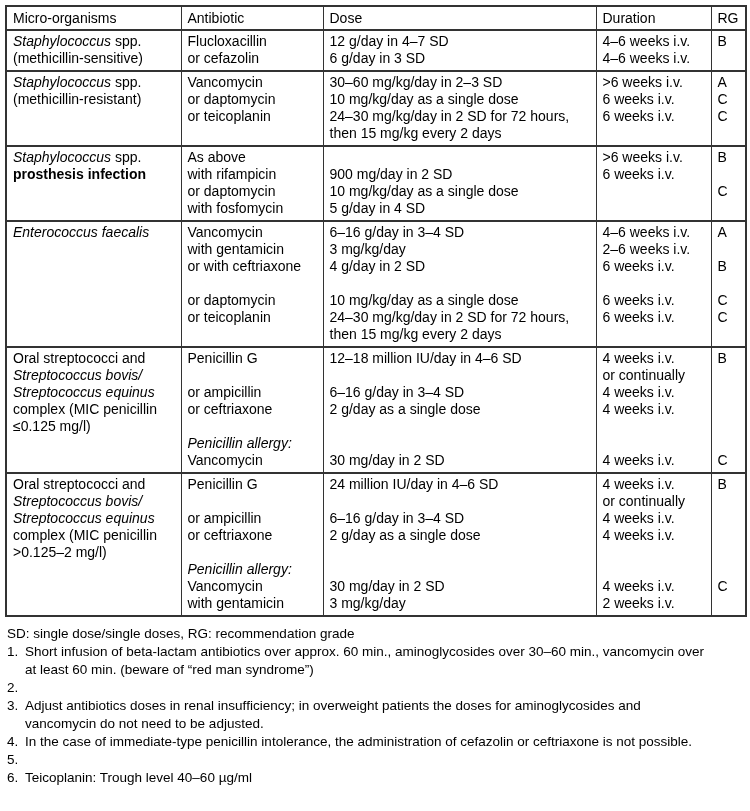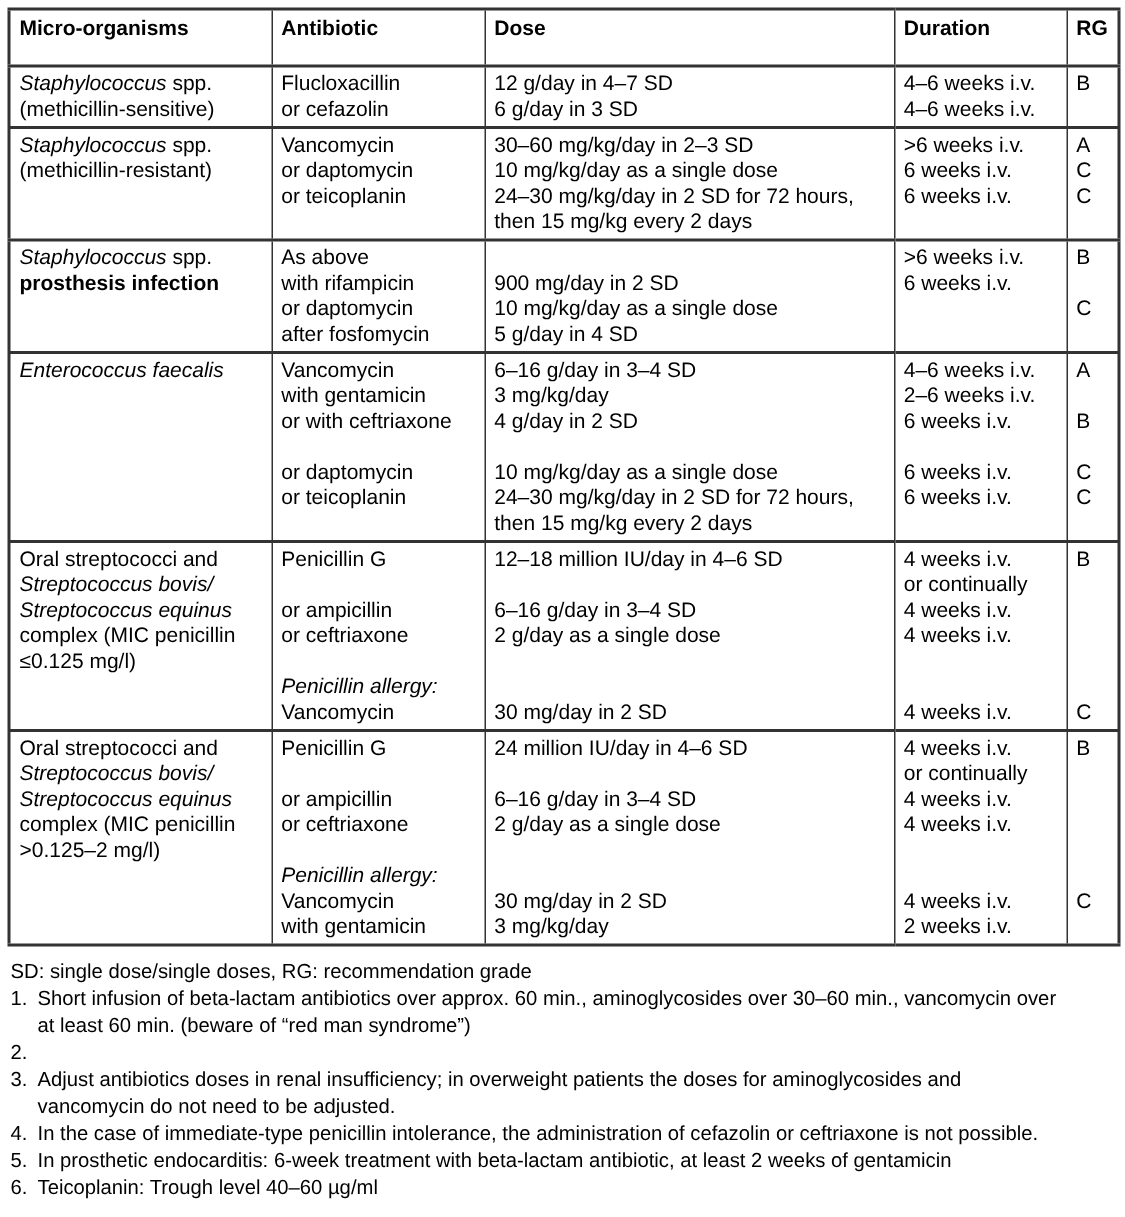--- a/index.html
+++ b/index.html
@@ -26,24 +26,24 @@
 
   table.therapy th, table.therapy td {
     border: 1px solid #333333;
     border-top: 2px solid #333333;
     border-bottom: 2px solid #333333;
     vertical-align: top;
     padding: 2px 3px 3px 6px;
     text-align: left;
   }
   table.therapy th {
-    font-weight: bold;
+    font-weight: normal;
     line-height: 18px;
     padding-top: 2px;
-    padding-bottom: 16px;
+    padding-bottom: 2px;
   }
   td.cell-rg { text-align: center; padding-left: 2px; padding-right: 2px; }
 
   .line { line-height: 17px; min-height: 17px; white-space: nowrap; }
   .seg-i { font-style: italic; }
   .seg-b { font-weight: bold; }
 
   .footnotes { padding: 8px 2px 0 2px; font-size: 13.5px; }
   .fn-line { line-height: 18px; }
   .remark { display: flex; }
@@ -122,21 +122,21 @@
         </tr>
         <tr>
           <td class="cell-micro">
             <div class="line"><span class="seg-i">Staphylococcus</span><span class="seg-p"> spp.</span></div>
             <div class="line"><span class="seg-b">prosthesis infection</span></div>
           </td>
           <td class="cell-antibiotic">
             <div class="line">As above</div>
             <div class="line">with rifampicin</div>
             <div class="line">or daptomycin</div>
-            <div class="line">after fosfomycin</div>
+            <div class="line">with fosfomycin</div>
           </td>
           <td class="cell-dose">
             <div class="line"></div>
             <div class="line">900 mg/day in 2 SD</div>
             <div class="line">10 mg/kg/day as a single dose</div>
             <div class="line">5 g/day in 4 SD</div>
           </td>
           <td class="cell-duration">
             <div class="line">&gt;6 weeks i.v.</div>
             <div class="line">6 weeks i.v.</div>
@@ -296,21 +296,20 @@
           <span class="remark-num">3.</span>
           <div class="remark-text">Adjust antibiotics doses in renal insufficiency; in overweight patients the doses for aminoglycosides and
 vancomycin do not need to be adjusted.</div>
         </div>
         <div class="remark">
           <span class="remark-num">4.</span>
           <div class="remark-text">In the case of immediate-type penicillin intolerance, the administration of cefazolin or ceftriaxone is not possible.</div>
         </div>
         <div class="remark">
           <span class="remark-num">5.</span>
-          <div class="remark-text">In prosthetic endocarditis: 6-week treatment with beta-lactam antibiotic, at least 2 weeks of gentamicin</div>
         </div>
         <div class="remark">
           <span class="remark-num">6.</span>
           <div class="remark-text">Teicoplanin: Trough level 40–60 µg/ml</div>
         </div>
       </div>
   </div>
 </div>
 
 </body></html>

